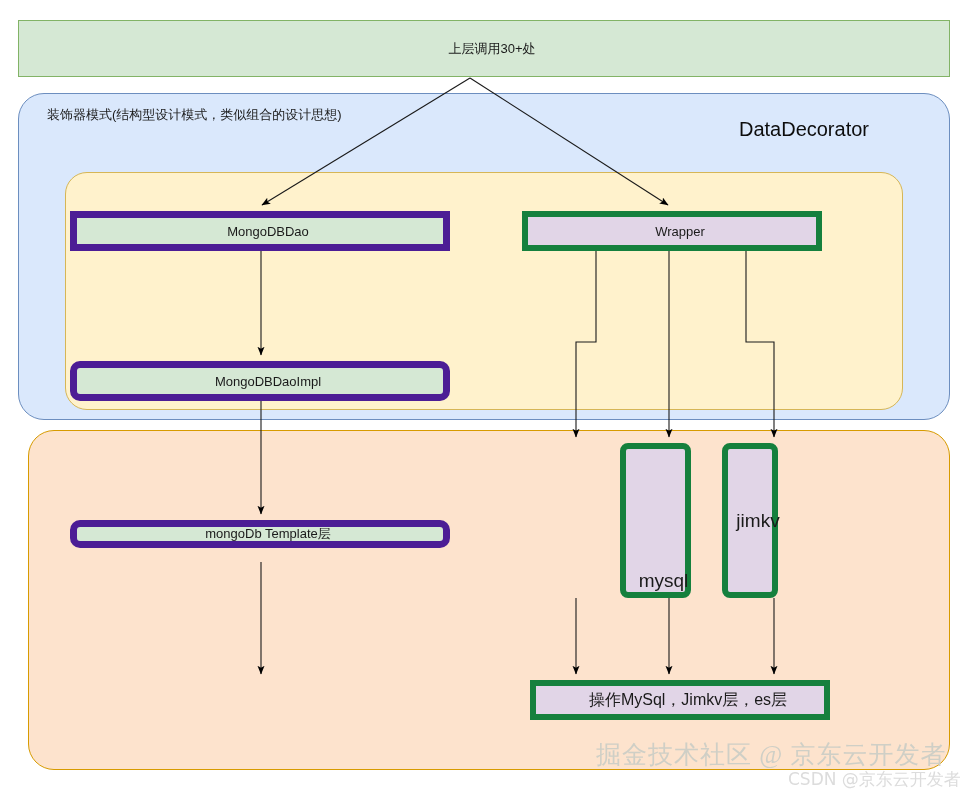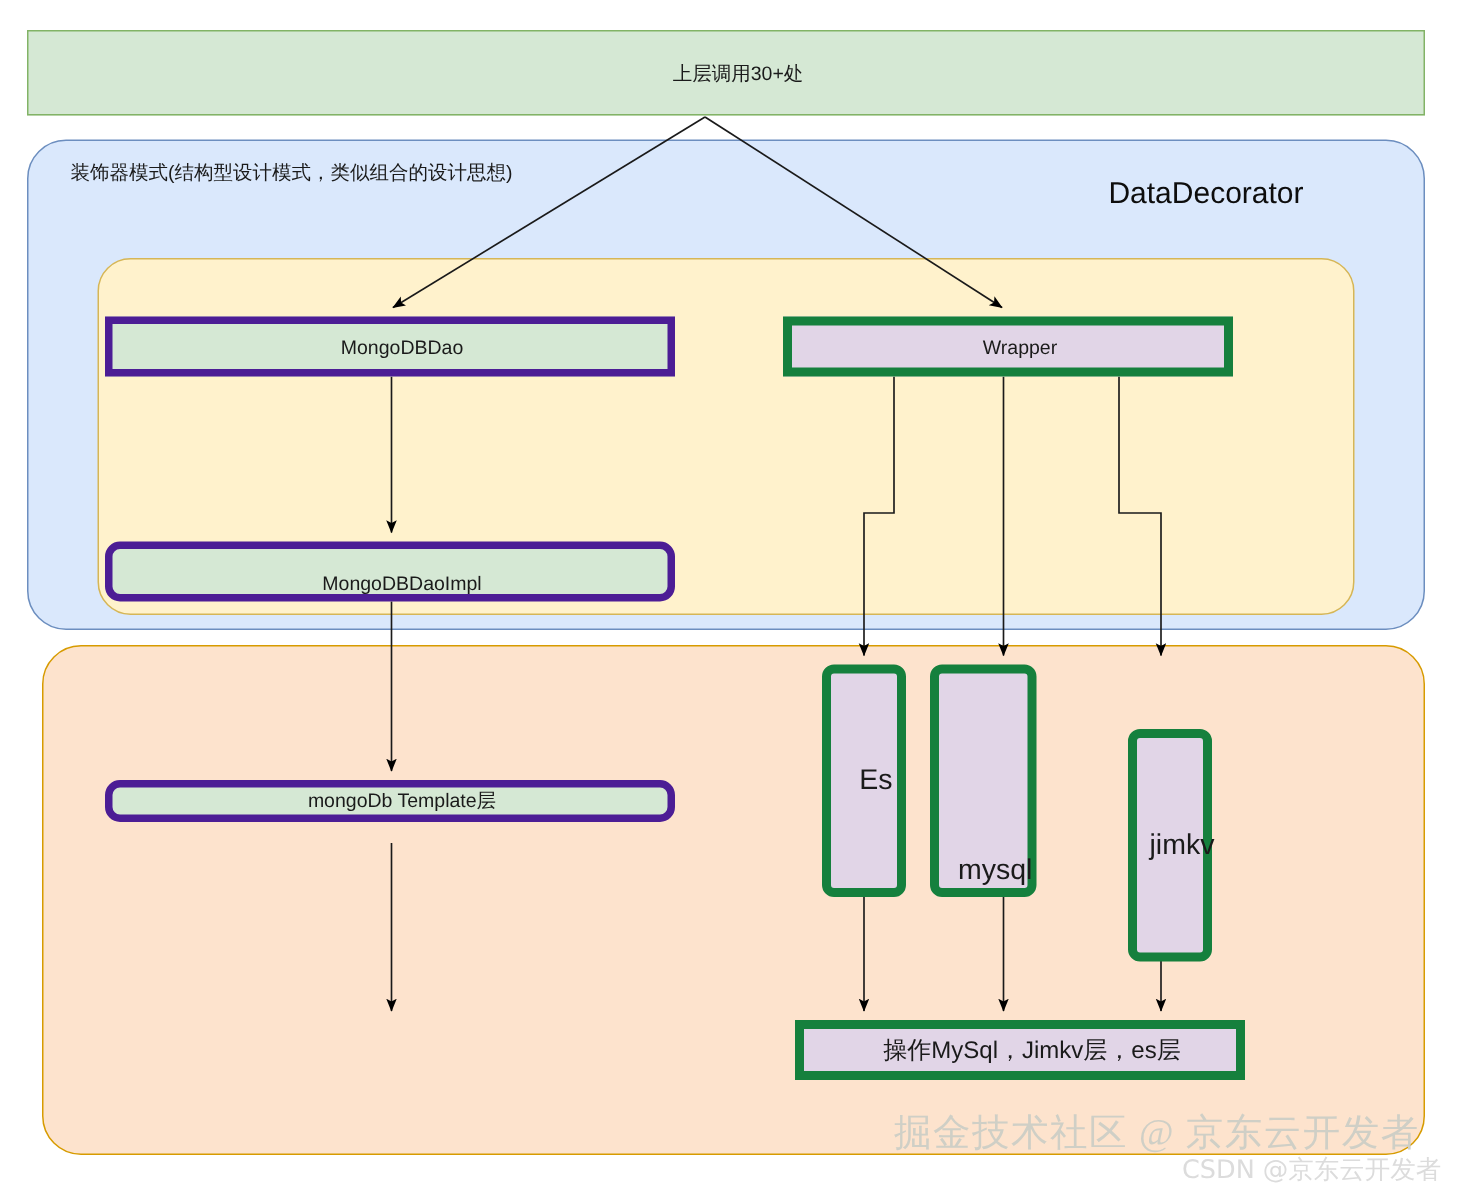--- a/index.html
+++ b/index.html
@@ -90,27 +90,27 @@
     background: #fbe0c8;
     background: #fde3cd;
     border: 1px solid #d79b00;
     border-radius: 26px;
     display: block;
   }
 
   
   .node-green {
     background: #d5e8d4;
-    border: 5px solid #4c1d95;
+    border: 7px solid #4c1d95;
     font-size: 13px;
   }
   .node-green.rounded { border-radius: 10px; }
 
   #node-mongodbdao  { left: 70px; top: 211px; width: 380px; height: 40px; }
-  #node-mongodbdaoimpl { left: 70px; top: 361px; width: 380px; height: 40px; align-items: flex-end; }
+  #node-mongodbdaoimpl { left: 70px; top: 361px; width: 380px; height: 40px; }
   #node-mongodb-template { left: 70px; top: 520px; width: 380px; height: 28px; }
   #node-operate-db { left: 70px; top: 680px; width: 380px; height: 42px; }
 
   
   .node-purple {
     background: #e1d5e7;
     border: 6px solid #15803d;
     font-size: 13px;
   }
 
@@ -118,21 +118,21 @@
 
   .node-store {
     width: 56px;
     height: 155px;
     top: 443px;
     font-size: 19px;
     border-radius: 8px;
   }
   #node-es    { left: 548px; }
   #node-mysql { left: 620px; width: 71px; align-items: flex-end; }
-  #node-jimkv { left: 752px; margin-top: 43px; }
+  #node-jimkv { left: 722px; }
 
   #node-operate-stores {
     left: 530px;
     top: 680px;
     width: 300px;
     height: 40px;
     font-size: 16px;
   }
 
   
@@ -224,23 +224,20 @@
 
   <div class="box node-green rounded" id="node-mongodb-template">
     <span>mongoDb Template层</span>
   </div>
 
 
   <div class="box node-purple" id="node-wrapper">
     <span>Wrapper</span>
   </div>
 
-  <div class="box node-purple node-store" id="node-es">
-    <span>Es</span>
-  </div>
 
   <div class="box node-purple node-store" id="node-mysql">
     <span>mysql</span>
   </div>
 
   <div class="box node-purple node-store" id="node-jimkv">
     <span>jimkv</span>
   </div>
 
   <div class="box node-purple" id="node-operate-stores">

